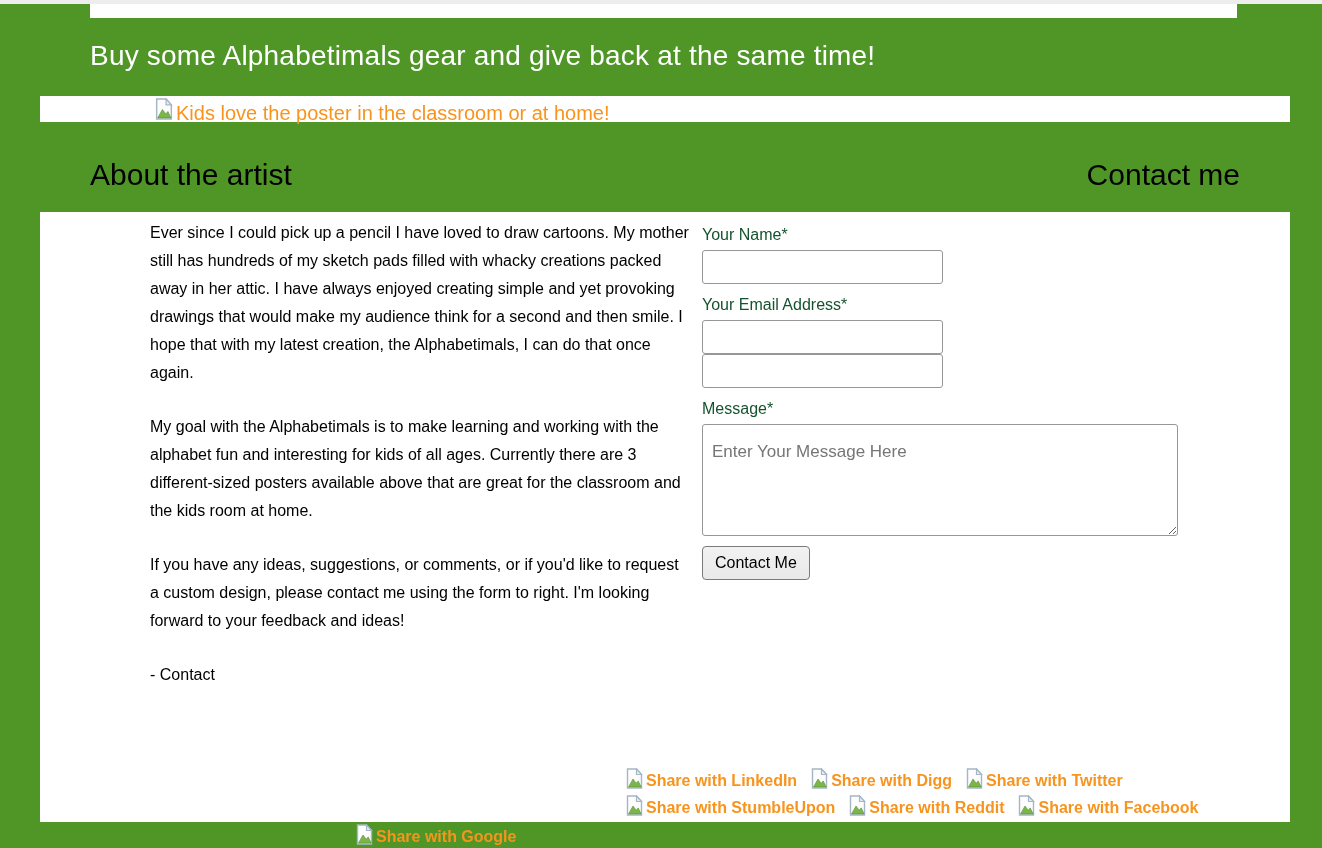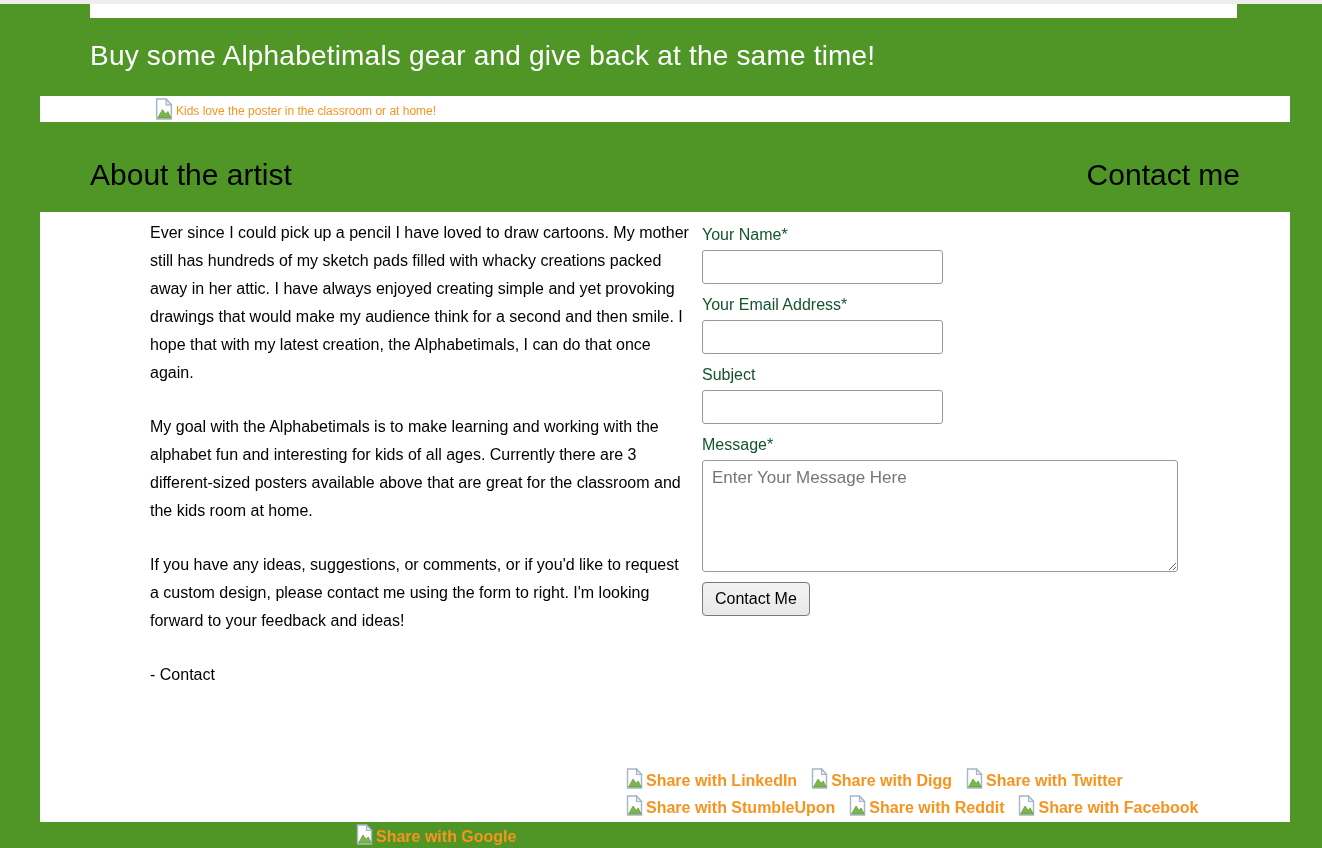--- a/index.html
+++ b/index.html
@@ -22,22 +22,22 @@
     position: absolute; left: 90px; top: 40px;
     color: #ffffff; font-size: 28px; font-weight: 400; letter-spacing: 0.2px;
     white-space: nowrap;
   }
   .poster-banner {
     position: absolute; left: 40px; top: 96px; width: 1250px; height: 26px;
     background: #ffffff;
   }
   .poster-link {
     position: absolute; left: 114px; top: 2px;
-    display: inline-flex; align-items: center; gap: 2px;
-    color: #f7941e; font-size: 12px; text-decoration: none; white-space: nowrap;
+    display: inline-flex; align-items: flex-end; gap: 2px;
+    color: #f7941e; font-size: 20px; text-decoration: none; white-space: nowrap;
   }
   .section-heading {
     position: absolute; top: 158px;
     color: #000000; font-size: 30px; font-weight: 400; white-space: nowrap;
   }
   .about-heading { left: 90px; }
   .contact-heading { right: 82px; }
   .content-panel {
     position: absolute; left: 40px; top: 212px; width: 1250px; height: 610px;
     background: #ffffff;
@@ -59,21 +59,21 @@
   .text-input {
     display: block; width: 241px; height: 34px;
     border: 1px solid #979797; border-radius: 3px;
     background: #ffffff; font-size: 16px; padding: 0 8px;
     font-family: "Liberation Sans", sans-serif;
     outline: none;
   }
   .message-textarea {
     display: block; width: 476px; height: 112px;
     border: 1px solid #979797; border-radius: 3px;
-    background: #ffffff; font-size: 17px; padding: 7px 9px;
+    background: #ffffff; font-size: 17px; padding: 17px 9px;
     font-family: "Liberation Sans", sans-serif;
     color: #000000; resize: both; outline: none;
   }
   .message-textarea::placeholder, .text-input::placeholder { color: #767676; }
   .submit-button {
     margin-top: 10px;
     padding: 7px 12px; font-size: 16px; color: #000000;
     font-family: "Liberation Sans", sans-serif;
     background: linear-gradient(#f2f2f2, #e9e9e9);
     border: 1px solid #7a7a7a; border-radius: 4px;
@@ -128,21 +128,20 @@
     <p>- Contact</p>
   </div>
 
   <form class="contact-form">
     <label class="form-label">Your Name*</label>
     <input class="text-input" type="text" value="" style="">
 
     <label class="form-label">Your Email Address*</label>
     <input class="text-input" type="text" value="" style="">
 
-    <label class="form-label">Subject</label>
     <input class="text-input" type="text" value="" style="">
 
     <label class="form-label">Message*</label>
     <textarea class="message-textarea" placeholder="Enter Your Message Here" style=""></textarea>
 
     <button class="submit-button" type="button">Contact Me</button>
   </form>
 
   <div class="share-links">
     <div class="share-row">

